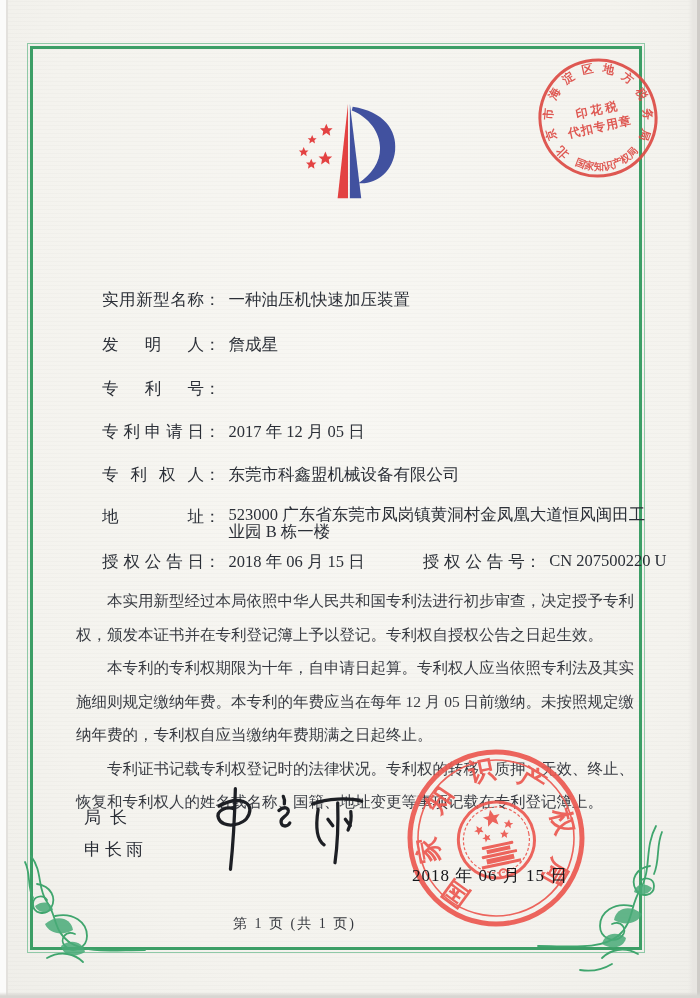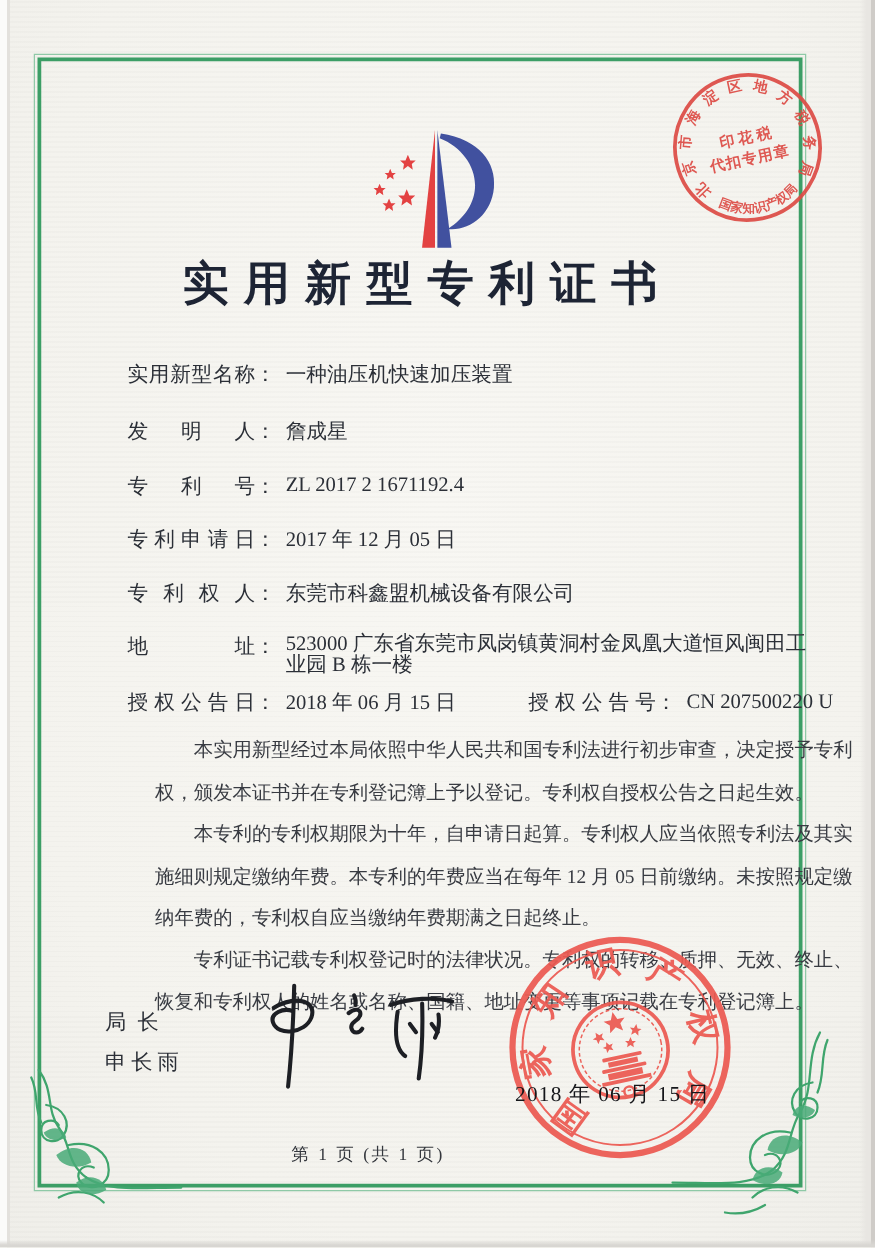--- a/index.html
+++ b/index.html
@@ -30,21 +30,21 @@
 
   .fields{position:absolute;left:0;top:0;width:700px;font-size:16.5px;color:#2b2f37;}
   .row{position:absolute;left:78px;display:flex;align-items:flex-start;margin-left:24px;}
   .lbl{display:inline-block;width:102px;text-align:justify;text-align-last:justify;white-space:nowrap;}
   .colon{margin:0 2px 0 0;}
   .val{margin-left:6px;white-space:nowrap;}
   .val.wrap{white-space:normal;width:432px;line-height:17px;}
   .row2col .grp{display:flex;}
 
   .paras{position:absolute;left:76px;top:584px;width:558px;font-size:15.5px;line-height:33.5px;
-    color:#383b42;text-align:justify;margin-left:48px;}
+    color:#383b42;text-align:justify;}
   .paras p{margin:0;text-indent:2em;}
 
   .signer-title{position:absolute;left:84px;top:806px;font-size:17px;color:#2b2f37;letter-spacing:9px;}
   .signer-name{position:absolute;left:84px;top:838px;font-size:17px;color:#2b2f37;letter-spacing:4px;}
   .signature{position:absolute;left:186px;top:780px;width:188px;height:98px;}
 
   .office-stamp{position:absolute;left:404px;top:746px;width:184px;height:184px;transform:rotate(-12deg);opacity:.93;}
   .office-stamp text{font-family:"Liberation Serif",serif;font-weight:bold;}
   .stamp-date{position:absolute;left:412px;top:864px;width:160px;font-size:17px;color:#15161a;letter-spacing:1px;white-space:nowrap;}
 
@@ -77,21 +77,20 @@
     <path d="M75,7 C108,12 122,32 120,53 C118,76 99,90 81,88 C95,79 104,66 104,51 C104,34 92,18 74,11 Z" fill="#41519f"></path>
     <g fill="#e34242">
       <use href="#star5" transform="translate(47,32) scale(7)"></use>
       <use href="#star5" transform="translate(32,42) scale(5)"></use>
       <use href="#star5" transform="translate(23,55) scale(5.4)"></use>
       <use href="#star5" transform="translate(31,68) scale(5.8)"></use>
       <use href="#star5" transform="translate(46,62) scale(7.6)"></use>
     </g>
   </svg>
 
-  <div class="title">实用新型专利证书</div>
 
   <svg class="tax-stamp" viewBox="-64 -64 128 128" color="#dd4b45">
     <circle cx="0" cy="0" r="58" fill="none" stroke="#dd4b45" stroke-width="3"></circle>
     <g fill="#dd4b45">
         <text transform="translate(-39.01,24.38) rotate(-122.00)" text-anchor="middle" font-size="11.5">北</text>
         <text transform="translate(-45.60,6.08) rotate(-97.60)" text-anchor="middle" font-size="11.5">京</text>
         <text transform="translate(-44.04,-13.30) rotate(-73.20)" text-anchor="middle" font-size="11.5">市</text>
         <text transform="translate(-34.61,-30.30) rotate(-48.80)" text-anchor="middle" font-size="11.5">海</text>
         <text transform="translate(-19.00,-41.89) rotate(-24.40)" text-anchor="middle" font-size="11.5">淀</text>
         <text transform="translate(0.00,-46.00) rotate(0.00)" text-anchor="middle" font-size="11.5">区</text>
@@ -121,21 +120,20 @@
       <span class="val">一种油压机快速加压装置</span>
     </div>
     <div class="row" style="top:334px">
       <span class="lbl">发明人</span>
         <span class="colon">：</span>
       <span class="val">詹成星</span>
     </div>
     <div class="row" style="top:378px">
       <span class="lbl">专利号</span>
         <span class="colon">：</span>
-      <span class="val">ZL 2017 2 1671192.4</span>
     </div>
     <div class="row" style="top:421px">
       <span class="lbl">专利申请日</span>
         <span class="colon">：</span>
       <span class="val">2017 年 12 月 05 日</span>
     </div>
     <div class="row" style="top:464px">
       <span class="lbl">专利权人</span>
         <span class="colon">：</span>
       <span class="val">东莞市科鑫盟机械设备有限公司</span>

